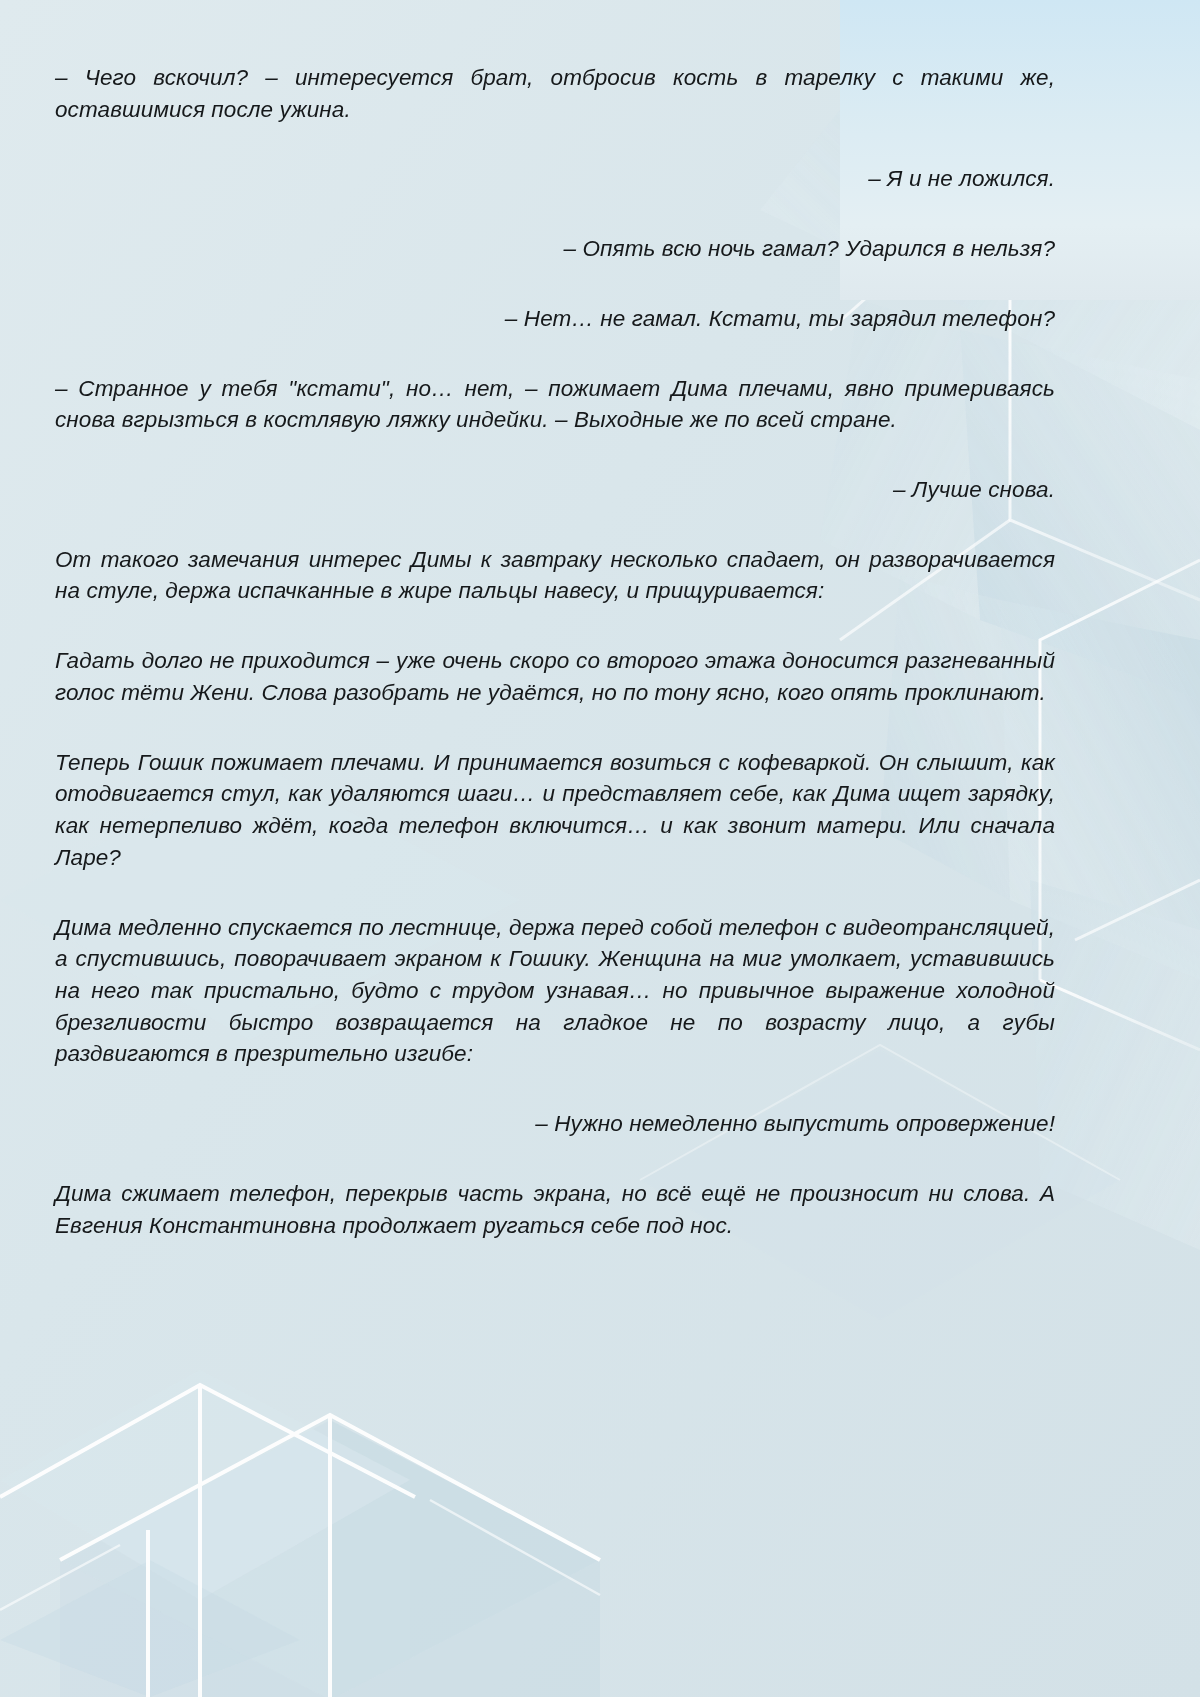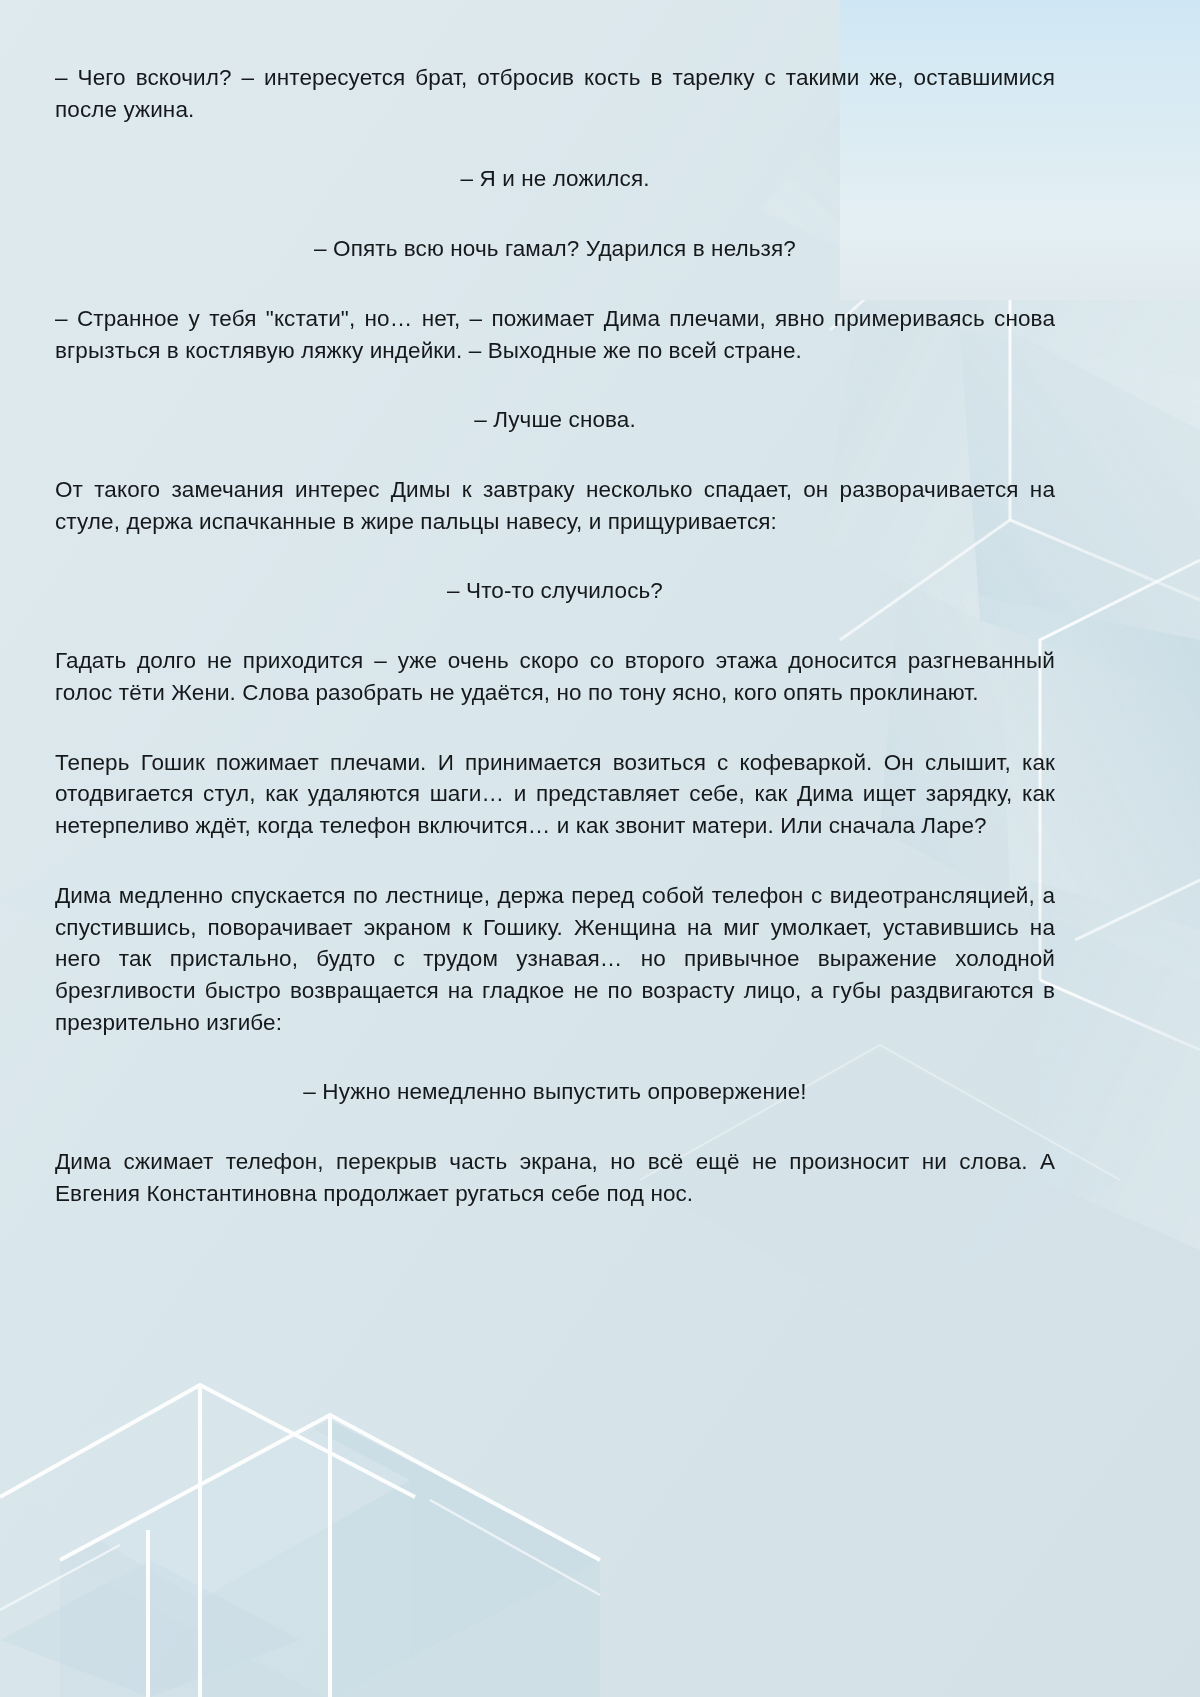--- a/index.html
+++ b/index.html
@@ -48,34 +48,35 @@
     inset: 0;
     background: linear-gradient(180deg, #cfe7f4 0%, #dcecf3 45%, #e4eff3 75%, #dfe9ee 100%);
   }
 
   
   #text-column {
     position: absolute;
     top: 62px;
     left: 55px;
     width: 1000px;
+    font-style: italic;
   }
 
   p.para {
     margin: 0 0 38px 0;
     font-size: 22.5px;
     line-height: 1.41;
     color: #16191b;
     text-align: justify;
     text-justify: inter-word;
     letter-spacing: 0.1px;
     -webkit-font-smoothing: antialiased;
   }
   p.para:last-child { margin-bottom: 4px; }
-  p.para.nojust { text-align: center; }
+  p.para.nojust { text-align: right; }
 </style>
 </head>
 <body>
 
 <div id="page">
 
   <svg id="bg-svg" viewBox="0 0 1200 1697" preserveAspectRatio="none" aria-hidden="true">
     <defs>
       <linearGradient id="gBase" x1="0" y1="0" x2="1" y2="1">
         <stop offset="0%" stop-color="#dfeaee"></stop>
@@ -277,24 +278,24 @@
 
       <rect x="0" y="0" width="360" height="300" fill="url(#fadeRight)"></rect>
       <rect x="0" y="0" width="130" height="300" fill="url(#fadeLeft)"></rect>
     </svg>
   </div>
 
   <div id="text-column">
     <p class="para">– Чего вскочил? – интересуется брат, отбросив кость в тарелку с такими же, оставшимися после ужина.</p>
     <p class="para nojust">– Я и не ложился.</p>
     <p class="para nojust">– Опять всю ночь гамал? Ударился в нельзя?</p>
+    <p class="para nojust">– Нет… не гамал. Кстати, ты зарядил телефон?</p>
     <p class="para">– Странное у тебя "кстати", но… нет, – пожимает Дима плечами, явно примериваясь снова вгрызться в костлявую ляжку индейки. – Выходные же по всей стране.</p>
     <p class="para nojust">– Лучше снова.</p>
     <p class="para">От такого замечания интерес Димы к завтраку несколько спадает, он разворачивается на стуле, держа испачканные в жире пальцы навесу, и прищуривается:</p>
-    <p class="para nojust">– Что-то случилось?</p>
     <p class="para">Гадать долго не приходится – уже очень скоро со второго этажа доносится разгневанный голос тёти Жени. Слова разобрать не удаётся, но по тону ясно, кого опять проклинают.</p>
     <p class="para">Теперь Гошик пожимает плечами. И принимается возиться с кофеваркой. Он слышит, как отодвигается стул, как удаляются шаги… и представляет себе, как Дима ищет зарядку, как нетерпеливо ждёт, когда телефон включится… и как звонит матери. Или сначала Ларе?</p>
     <p class="para">Дима медленно спускается по лестнице, держа перед собой телефон с видеотрансляцией, а спустившись, поворачивает экраном к Гошику. Женщина на миг умолкает, уставившись на него так пристально, будто с трудом узнавая… но привычное выражение холодной брезгливости быстро возвращается на гладкое не по возрасту лицо, а губы раздвигаются в презрительно изгибе:</p>
     <p class="para nojust">– Нужно немедленно выпустить опровержение!</p>
     <p class="para">Дима сжимает телефон, перекрыв часть экрана, но всё ещё не произносит ни слова. А Евгения Константиновна продолжает ругаться себе под нос.</p>
   </div>
 
 </div>
 
 </body></html>

